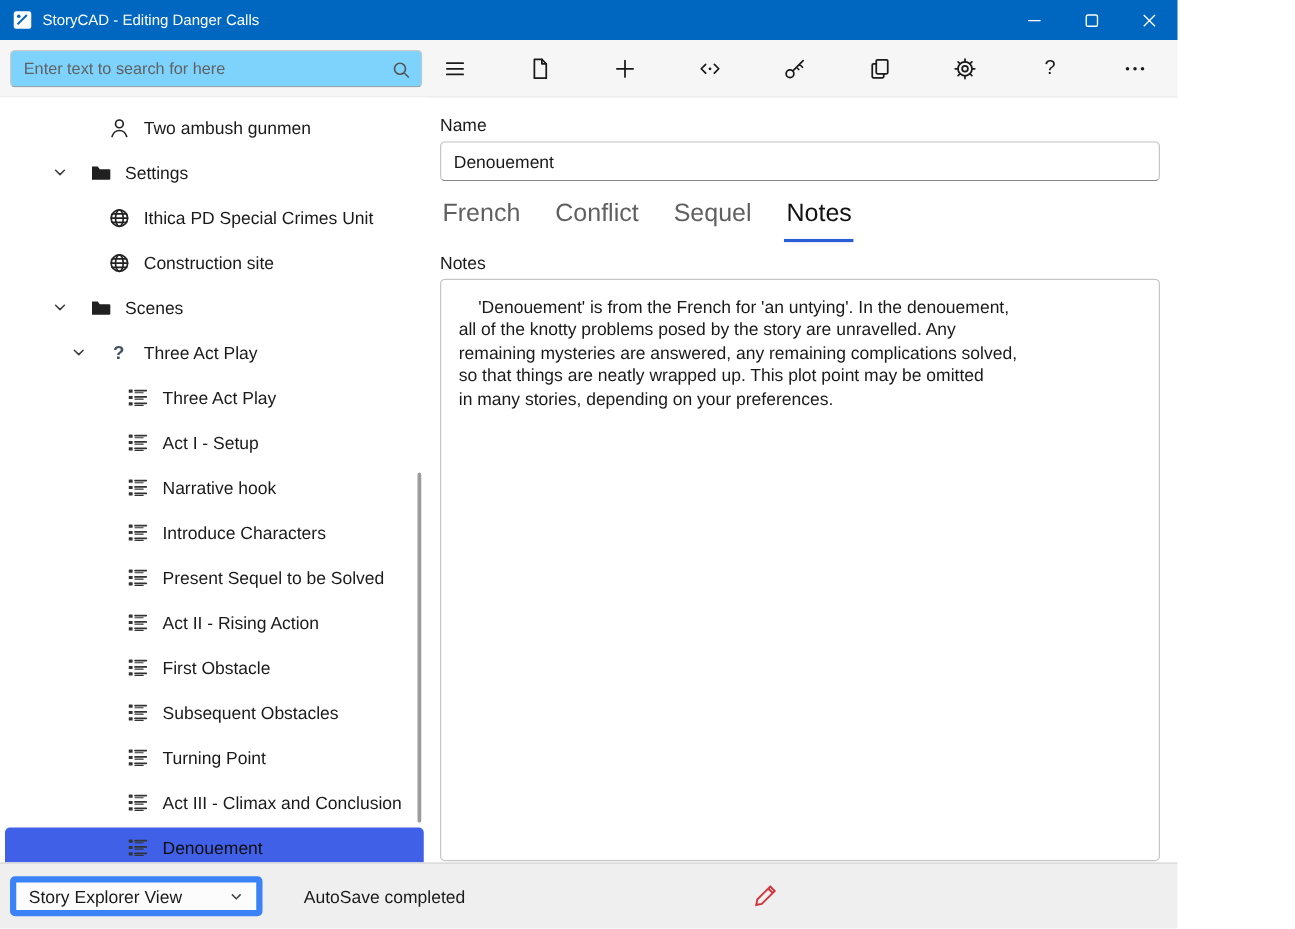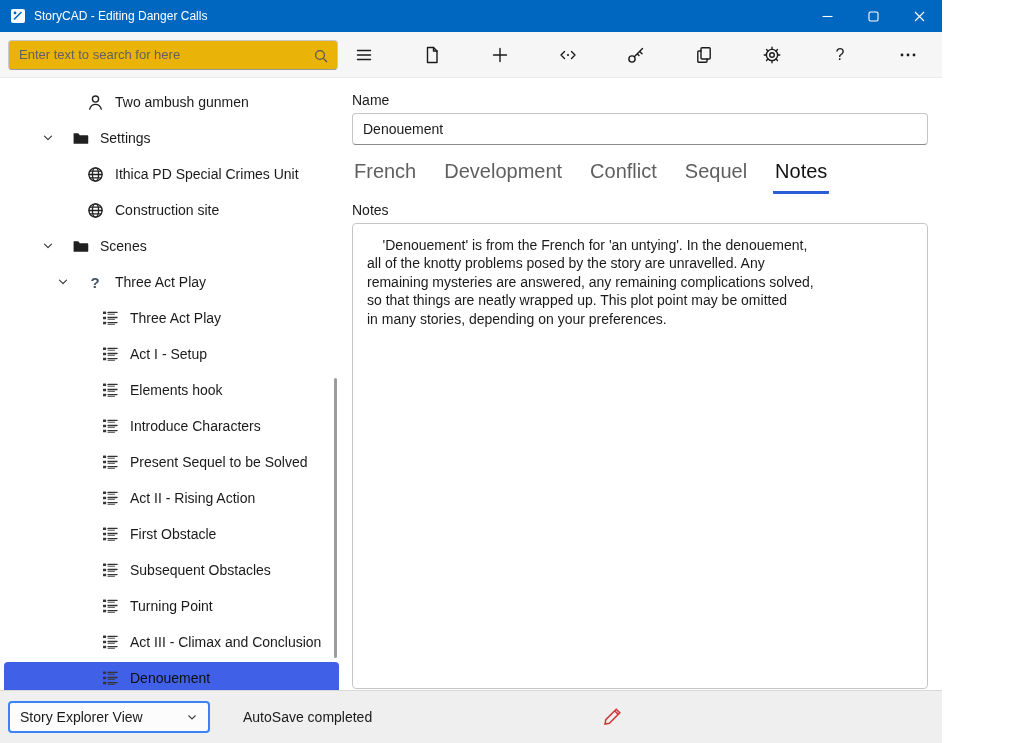--- a/index.html
+++ b/index.html
@@ -9,21 +9,21 @@
 
   
   .titlebar { flex:0 0 32px; background:#0067C0; color:#fff; display:flex; align-items:center; }
   .titlebar-left { display:flex; align-items:center; gap:8px; padding-left:10px; font-size:12px; flex:1; }
   .app-icon { width:16px; height:16px; display:inline-flex; }
   .win-controls { display:flex; height:32px; }
   .win-btn { width:46px; height:32px; display:flex; align-items:center; justify-content:center; background:transparent; border:none; color:#fff; cursor:default; }
 
   
   .toolbar { flex:0 0 46px; background:#F6F6F6; display:flex; align-items:center; border-bottom:1px solid #ECECEC; }
-  .searchbox { position:relative; width:330px; height:30px; margin-left:8px; background:#eab308;
+  .searchbox { position:relative; width:330px; height:30px; margin-left:8px; background:#7dd3fc;
     border:1px solid #C9C9C9; border-bottom-color:#9a9a9a; border-radius:4px; display:flex; align-items:flex-start; }
   .searchbox input { flex:1; height:100%; border:none; outline:none; background:transparent;
     font-size:13px; padding:0 30px 0 10px; color:#333; font-family:inherit; }
   .searchbox input::placeholder { color:#616161; }
   .search-glyph { position:absolute; right:8px; top:7px; }
   .toolbar-icons { margin-left:auto; display:flex; align-items:center; gap:28px; padding-right:14px; }
   .tb-btn { width:40px; height:36px; display:flex; align-items:center; justify-content:center;
     background:transparent; border:none; border-radius:4px; font-size:15px; color:#1a1a1a; }
 
   
@@ -46,21 +46,21 @@
   .tab { font-size:20px; color:#5f5f5f; padding:2px 2px 8px 2px; border-bottom:3px solid transparent;
     border-radius:1px; cursor:default; }
   .tab.active { color:#121212; border-bottom-color:#2B5DD8; }
   .notes-box { width:100%; height:466px; border:1px solid #C5C5C5; border-radius:4px; background:#fff;
     font-size:14px; line-height:18.4px; padding:12px 14px; white-space:pre-wrap; color:#1a1a1a;
     overflow:auto; outline:none; }
 
   
   .statusbar { flex:0 0 53px; background:#EFEFEF; border-top:1px solid #D8D8D8; display:flex;
     align-items:center; padding:0 8px; position:relative; }
-  .view-combobox { width:202px; height:32px; background:#FCFCFC; border:2px solid #3b82f6;
+  .view-combobox { width:202px; height:32px; background:#FCFCFC; border:5px solid #3b82f6;
     border-radius:4px; display:flex; align-items:center; justify-content:space-between;
     padding:0 10px; font-size:14px; color:#1a1a1a; }
   .status-text { margin-left:33px; font-size:14px; color:#1a1a1a; }
   .pencil-btn { position:absolute; left:602px; top:14px; background:transparent; border:none; }
 </style>
 </head>
 <body>
 
 <div class="window">
 
@@ -279,21 +279,21 @@
                   <path d="M6 4.2h6.5" stroke-width="0.9"></path>
                   <rect x="1" y="6.7" width="3.1" height="2.5" rx="0.4" stroke="none"></rect>
                   <path d="M6 7.5h9" stroke-width="1.4"></path>
                   <path d="M6 9.3h6.5" stroke-width="0.9"></path>
                   <rect x="1" y="11.8" width="3.1" height="2.5" rx="0.4" stroke="none"></rect>
                   <path d="M6 12.6h9" stroke-width="1.4"></path>
                   <path d="M6 14.3h6.5" stroke-width="0.9"></path>
                 </g>
               </svg>
             </span>
-            <span>Elements hook</span>
+            <span>Narrative hook</span>
           </div>
           <div class="tree-row">
             <span class="chev-slot" style="margin-left: 66px;"></span>
             <span class="tree-ico">
               <svg width="16" height="16" viewBox="0 0 16 16">
                 <g fill="#333" stroke="#333" stroke-linecap="round">
                   <rect x="1" y="1.6" width="3.1" height="2.5" rx="0.4" stroke="none"></rect>
                   <path d="M6 2.4h9" stroke-width="1.4"></path>
                   <path d="M6 4.2h6.5" stroke-width="0.9"></path>
                   <rect x="1" y="6.7" width="3.1" height="2.5" rx="0.4" stroke="none"></rect>
@@ -455,21 +455,20 @@
           </div>
         </div>
       <div class="sidebar-scrollbar"></div>
     </div>
 
     <div class="main">
       <div class="field-label">Name</div>
       <input class="name-input" value="Denouement" style="">
       <div class="tabs" id="tabs">
           <span class="tab">French</span>
-          <span class="tab">Development</span>
           <span class="tab">Conflict</span>
           <span class="tab">Sequel</span>
           <span class="tab active">Notes</span>
         </div>
       <div class="field-label">Notes</div>
       <div class="notes-box" role="textbox">    'Denouement' is from the French for 'an untying'. In the denouement,
 all of the knotty problems posed by the story are unravelled. Any
 remaining mysteries are answered, any remaining complications solved,
 so that things are neatly wrapped up. This plot point may be omitted
 in many stories, depending on your preferences.</div>

